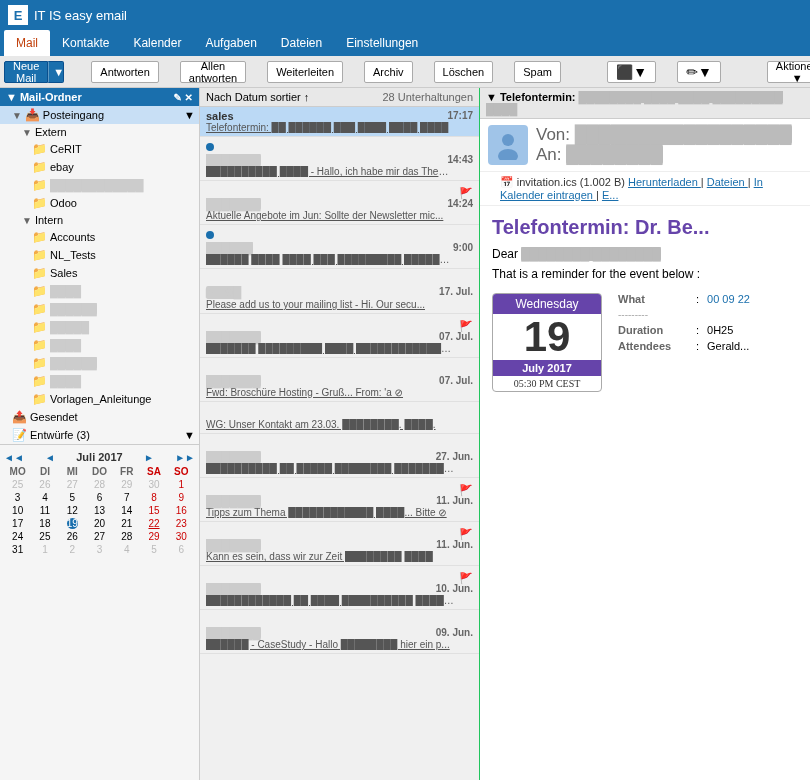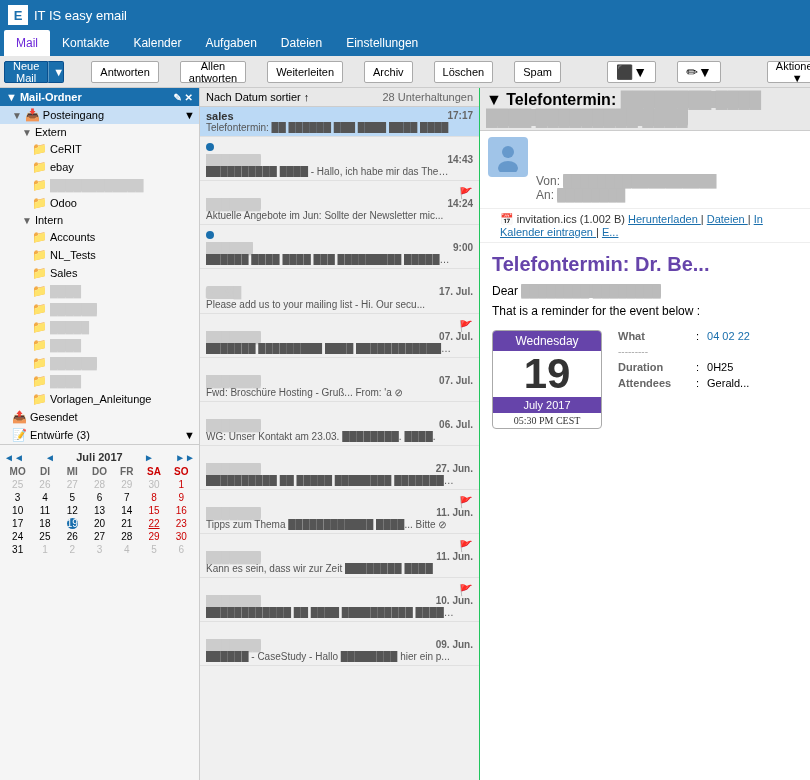--- a/index.html
+++ b/index.html
@@ -33,21 +33,21 @@
     .nav-item {
       color: white;
       padding: 4px 12px;
       cursor: pointer;
       font-size: 12px;
       display: flex; align-items: center;
       border-radius: 2px 2px 0 0;
     }
     .nav-item.active {
       background: white;
-      color: #6d28d9;
+      color: #c2410c;
     }
 
     
     .toolbar {
       background: #e8e8e8;
       border-bottom: 1px solid #ccc;
       display: flex;
       align-items: center;
       padding: 3px 4px;
       gap: 21px;
@@ -144,50 +144,50 @@
       padding: 3px 6px;
       cursor: pointer;
       position: relative;
     }
     .email-item.selected { background: #bbd9f5; }
     .email-sender {
       font-size: 11px; font-weight: bold; color: #333;
       display: flex; justify-content: space-between;
     }
     .email-time { font-size: 10px; color: #666; }
-    .email-subject { font-size: 10px; color: #555; white-space: nowrap; overflow: hidden; text-overflow: ellipsis; max-width: 250px; }
+    .email-subject { font-size: 10px; color: #555; white-space: nowrap; overflow: hidden; text-overflow: ellipsis; max-width: 250px; text-decoration: underline; }
     .email-dot { width: 8px; height: 8px; background: #1a6fad; border-radius: 50%; display: inline-block; margin-right: 3px; }
     .flag-icon { color: #cc0000; font-size: 11px; position: absolute; right: 6px; top: 6px; }
 
     
     .preview-panel {
       flex: 1;
       overflow-y: auto;
       background: white;
     }
     .preview-header {
       background: #e8e8e8;
       border-bottom: 1px solid #ccc;
       padding: 3px 6px;
-      font-size: 16px;
+      font-size: 11px;
     }
     .preview-meta {
       padding: 6px 8px;
       display: flex; gap: 8px;
       border-bottom: 1px solid #eee;
     }
     .avatar {
       width: 40px; height: 40px;
       background: #a0c4e8;
       border-radius: 4px;
       display: flex; align-items: center; justify-content: center;
       flex-shrink: 0;
     }
     .avatar svg { width: 30px; height: 30px; }
-    .meta-text { font-size: 12px; color: #333; margin-top: 37px; }
+    .meta-text { font-size: 17px; color: #333; }
     .meta-label { color: #666; }
     .attachment-bar {
       padding: 4px 20px;
       font-size: 11px;
       border-bottom: 1px solid #eee;
       color: #333;
     }
     .attachment-link { color: #1a6fad; cursor: pointer; text-decoration: underline; }
     .preview-body {
       padding: 10px 12px;
@@ -220,20 +220,21 @@
       font-size: 42px;
       font-weight: bold;
       color: #333;
       line-height: 1.1;
     }
     .cal-month {
       background: #6644aa;
       color: white;
       font-size: 11px;
       padding: 2px;
+      font-weight: bold;
     }
     .cal-time {
       font-size: 10px;
       color: #333;
       padding: 2px;
       font-family: Liberation Serif, serif;
     }
     .cal-details { font-size: 11px; }
     .cal-detail-row { display: flex; gap: 8px; margin-bottom: 4px; }
     .cal-detail-label { color: #666; width: 70px; font-weight: bold; }
@@ -478,24 +479,21 @@
             <span class="email-time">17. Jul.</span>
           </div><div class="email-subject">Please add us to your mailing list - Hi. Our secu...</div></div>
         <div class="email-item"><span class="email-dot" style="opacity:0"></span><div class="email-sender">
             <span style="color:#ccc;background:#ccc;border-radius:2px;"> ███████</span>
             <span class="email-time">07. Jul.</span>
           </div><div class="email-subject">███████ █████████ ████ ████████████████</div><span class="flag-icon">🚩</span></div>
         <div class="email-item"><span class="email-dot" style="opacity:0"></span><div class="email-sender">
             <span style="color:#ccc;background:#ccc;border-radius:2px;"> ███████</span>
             <span class="email-time">07. Jul.</span>
           </div><div class="email-subject">Fwd: Broschüre Hosting - Gruß... From: 'a ⊘</div></div>
-        <div class="email-item"><span class="email-dot" style="opacity:0"></span><div class="email-sender">
-            <span style="color:#ccc;background:#ccc;border-radius:2px;"> ███████</span>
-            <span class="email-time">06. Jul.</span>
-          </div><div class="email-subject">WG: Unser Kontakt am 23.03. ████████. ████.</div></div>
+        <div class="email-item"><span class="email-dot" style="opacity:0"></span><div class="email-subject">WG: Unser Kontakt am 23.03. ████████. ████.</div></div>
         <div class="email-item"><span class="email-dot" style="opacity:0"></span><div class="email-sender">
             <span style="color:#ccc;background:#ccc;border-radius:2px;"> ███████</span>
             <span class="email-time">27. Jun.</span>
           </div><div class="email-subject">██████████ ██ █████ ████████ █████████████</div></div>
         <div class="email-item"><span class="email-dot" style="opacity:0"></span><div class="email-sender">
             <span style="color:#ccc;background:#ccc;border-radius:2px;"> ███████</span>
             <span class="email-time">11. Jun.</span>
           </div><div class="email-subject">Tipps zum Thema ████████████ ████... Bitte ⊘</div><span class="flag-icon">🚩</span></div>
         <div class="email-item"><span class="email-dot" style="opacity:0"></span><div class="email-sender">
             <span style="color:#ccc;background:#ccc;border-radius:2px;"> ███████</span>
@@ -550,21 +548,21 @@
         <div class="cal-date-box">
           <div class="cal-day-name">Wednesday</div>
           <div class="cal-day-num">19</div>
           <div class="cal-month">July 2017</div>
           <div class="cal-time">05:30 PM CEST</div>
         </div>
         <div class="cal-details">
           <div class="cal-detail-row">
             <span class="cal-detail-label">What</span>
             <span>:</span>
-            <span class="cal-detail-val">04 02 22</span>
+            <span class="cal-detail-val">00 09 22</span>
           </div>
           <div style="color:#aaa;font-size:10px;margin-bottom:4px;">---------</div>
           <div class="cal-detail-row">
             <span class="cal-detail-label">Duration</span>
             <span>:</span>
             <span>0H25</span>
           </div>
           <div class="cal-detail-row">
             <span class="cal-detail-label">Attendees</span>
             <span>:</span>

